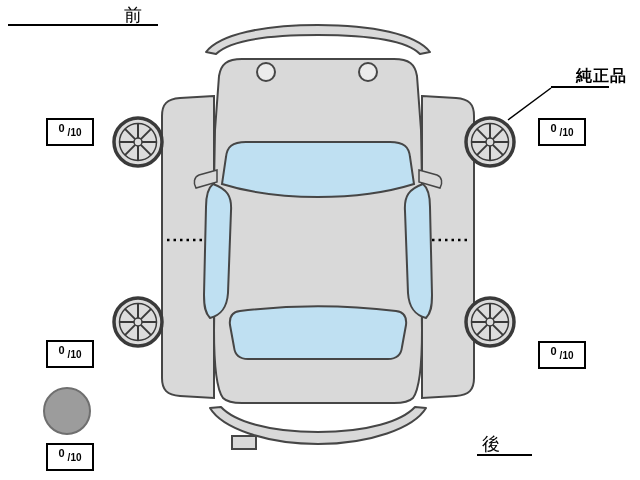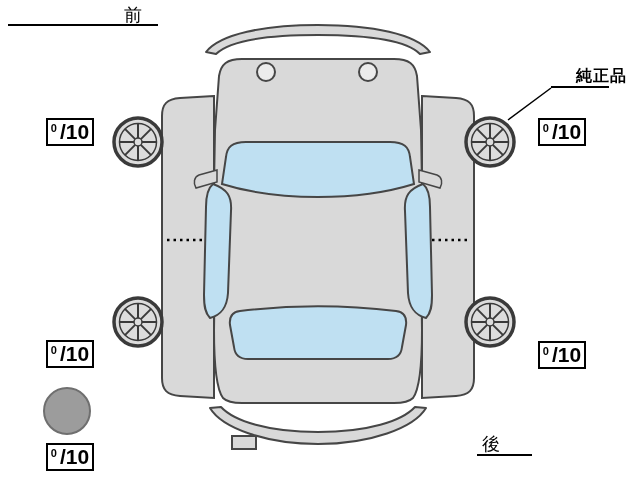--- a/index.html
+++ b/index.html
@@ -16,21 +16,21 @@
   .f-spare{fill:var(--spare_fill,#9c9c9c);stroke:var(--spare_edge,#6f6f6f);}
 
   .jp{position:absolute;color:var(--text,#000);line-height:1;white-space:nowrap;}
   .jp-front{left:124px;top:6px;font-size:18px;}
   .jp-rear{left:482px;top:435px;font-size:18px;}
   .jp-genuine{left:541px;top:68px;font-size:16px;font-weight:700;letter-spacing:1px;margin-left:35px;}
 
   .score-box{position:absolute;width:44px;height:24px;border:2px solid var(--text,#000);
              background:#fff;display:flex;align-items:center;justify-content:center;gap:3px;}
   .score-num{font-size:11px;font-weight:700;transform:translateY(-4px);}
-  .score-den{font-size:21px;font-weight:700;}
+  .score-den{font-size:10px;font-weight:700;}
   .sb-fl{left:46px;top:118px;}
   .sb-fr{left:538px;top:118px;}
   .sb-rl{left:46px;top:340px;}
   .sb-rr{left:538px;top:341px;}
   .sb-sp{left:46px;top:443px;}
 </style>
 </head>
 <body>
 
 <div id="stage">

